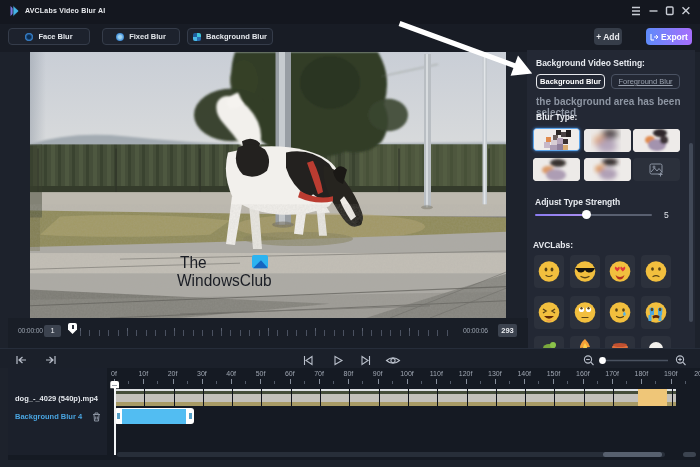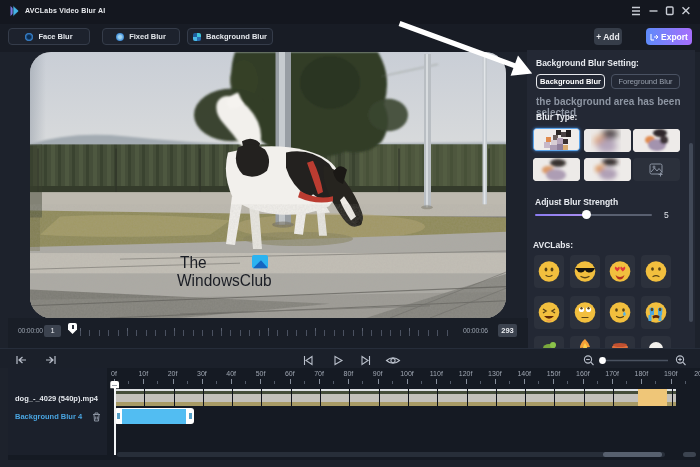--- a/index.html
+++ b/index.html
@@ -19,29 +19,29 @@
   display:flex; align-items:center; justify-content:center; gap:5px; }
 .dotico { width:8px; height:8px; border-radius:50%; }
 
 #addbtn { left:594px; top:28px; width:28px; height:17px; background:#363d49; border-radius:4px;
   color:#e8eaee; font-size:8.5px; font-weight:bold; display:flex; align-items:center; justify-content:center; }
 #exportbtn { left:646px; top:28px; width:46px; height:17px; border-radius:4px;
   background:linear-gradient(90deg,#5e8bfa,#a76efc);
   color:#fff; font-size:8.5px; font-weight:bold; display:flex; align-items:center; justify-content:center; gap:3px; }
 
 
-#video { left:30px; top:52px; width:476px; height:266px; background:#737373; overflow:hidden;border-radius:21px; }
+#video { left:30px; top:52px; width:476px; height:266px; background:#737373; overflow:hidden; }
 
 
 #panel { left:527px; top:50px; width:168px; height:298px; background:#232834; color:#e8eaee; overflow:hidden; }
 .plabel { position:absolute; font-size:8.5px; font-weight:bold; color:#e8ebf0; }
 #bbbtn { left:9px; top:24px; width:69px; height:15px; border:1.5px solid #e8eaee; border-radius:4px;
   color:#fff; font-size:7.5px; font-weight:bold; display:flex; align-items:center; justify-content:center; position:absolute; }
 #fbbtn { left:84px; top:24px; width:69px; height:15px; border:1px solid #4a5262; border-radius:4px;
-  color:#99a1ae; font-size:7.5px; display:flex; align-items:center; justify-content:center; position:absolute; }
+  color:#99a1ae; font-size:7.5px; display:flex; align-items:center; justify-content:center; position:absolute;text-decoration:underline; }
 #seltext { left:9px; top:45.5px; font-size:10px; color:#8d95a2; position:absolute;font-weight:bold; }
 .bthumb { position:absolute; width:47px; height:23px; border-radius:4px; background:#ece8e6; overflow:hidden; }
 
 
 #strengthtrack { left:8px; top:164px; width:117px; height:2px; border-radius:1px; position:absolute;
   background:linear-gradient(90deg,#8a7bf0 0%,#a98ef0 40%,#596070 44%,#596070 100%); }
 #strengththumb { left:55px; top:160px; width:9px; height:9px; border-radius:50%; background:#fff; position:absolute; }
 #strengthval { left:137px; top:160px; font-size:8.5px; color:#dfe3e9; position:absolute; }
 
 
@@ -200,21 +200,21 @@
       <g fill="#1b1e25">
         <text x="150" y="213" font-size="15.5" font-family="Liberation Sans">The</text>
         <text x="147" y="230.5" font-size="15.5" font-family="Liberation Sans">WindowsClub</text>
       </g>
       <path d="M224 200 h12 a2 2 0 0 1 2 2 v9 a2 2 0 0 1 -2 2 h-12 a2 2 0 0 1 -2 -2 v-9 a2 2 0 0 1 2 -2 Z" fill="#2bb3f0"></path>
       <path d="M223 213 l8 -8 l7 8 Z" fill="#1565c0"></path>
     </svg>
   </div>
 
   <div class="abs" id="panel">
-    <div class="plabel" style="left:9px;top:8px">Background Blur Setting:</div>
+    <div class="plabel" style="left:9px;top:8px">Background Video Setting:</div>
     <div id="bbbtn">Background Blur</div>
     <div id="fbbtn">Foreground Blur</div>
     <div id="seltext">the background area has been selected</div>
     <div class="plabel" style="left:9px;top:62px">Blur Type:</div>
 
     <div class="bthumb" style="left:6px;top:77.5px;border:1.5px solid #5aa4ea;box-shadow:0 0 3px #3d7fd0;">
       <svg width="47" height="23" viewBox="0 0 47 23">
           <rect width="47" height="23" fill="#efecea"></rect>
       <g>
             <rect x="22" y="1" width="5" height="5" fill="#2a2524"></rect>
@@ -296,21 +296,21 @@
     <div class="bthumb" style="left:106px;top:107.5px;background:#2b303b;">
       <svg width="47" height="23" viewBox="0 0 47 23">
         <g stroke="#8b93a2" stroke-width="1" fill="none">
           <rect x="17" y="6" width="12" height="10" rx="1.5"></rect>
           <path d="M18 14 l3.5-4 2.5 3 2-2.5 3 3.5"></path>
           <circle cx="21" cy="9" r="1"></circle>
           <path d="M27.5 14.5 v4 M25.5 16.5 h4"></path>
         </g>
         </svg>
     </div>
-    <div class="plabel" style="left:8px;top:147px">Adjust Blur Strength</div>
+    <div class="plabel" style="left:8px;top:147px">Adjust Type Strength</div>
     <div id="strengthtrack"></div>
     <div id="strengththumb"></div>
     <div id="strengthval">5</div>
     <div class="plabel" style="left:6px;top:190px">AVCLabs:</div>
     <div class="stile" style="left:7px;top:205px">
       <svg width="30" height="33" viewBox="0 0 30 33">
           <circle cx="15" cy="16.5" r="10.3" fill="#f2bf3e"></circle>
       <ellipse cx="12" cy="14.5" rx="1.4" ry="2" fill="#584317"></ellipse>
           <ellipse cx="18" cy="14.5" rx="1.4" ry="2" fill="#584317"></ellipse>
       <path d="M12 20.5 q3 2 6 0" stroke="#584317" stroke-width="1.2" fill="none" stroke-linecap="round"></path>

